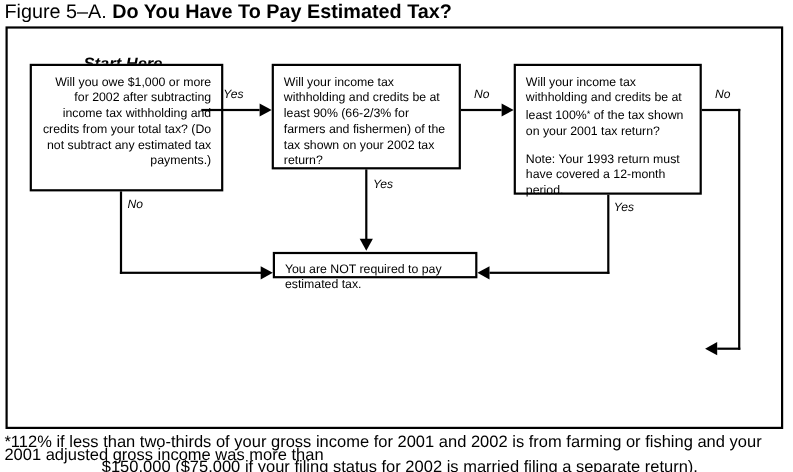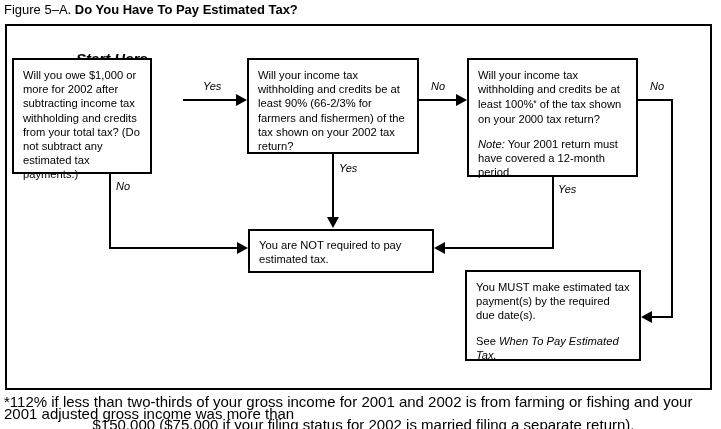--- a/index.html
+++ b/index.html
@@ -22,21 +22,21 @@
     height: 429px;
   }
 
   
   .title-bar {
     position: absolute;
     left: 4px;
     top: 1px;
     width: 640px;
     height: 18px;
-    font-size: 13px;
+    font-size: 18px;
     white-space: nowrap;
     line-height: 18px;
   }
   .title-prefix { font-weight: normal; }
   .title-main { font-weight: bold; }
 
   
   .outer-frame {
     position: absolute;
     left: 5px;
@@ -54,26 +54,26 @@
     box-sizing: border-box;
     background: #fff;
     font-size: 11.2px;
     line-height: 14.2px;
     padding: 8px 9px 6px 9px;
   }
   .node p {
     margin: 0;
   }
   .node p + p { margin-top: 11px; }
-  .ital { font-style: italic; }
-
-  #box-start     { left: 12px;  top: 58px;  width: 140px; height: 116px; }
+  .ital { }
+
+  #box-start     { left: 27px;  top: 58px;  width: 176px; height: 116px; text-align: right; }
   #box-90pct     { left: 247px; top: 58px;  width: 172px; height: 96px;  }
   #box-100pct    { left: 467px; top: 58px;  width: 171px; height: 119px; }
-  #box-not-req   { left: 248px; top: 229px; width: 186px; height: 44px;  padding-top: 7px; }
+  #box-not-req   { left: 248px; top: 229px; width: 186px; height: 24px;  padding-top: 7px; }
   #box-must      { left: 465px; top: 270px; width: 176px; height: 91px;  }
 
   
   .ln {
     position: absolute;
     background: #000;
   }
   .lh { height: 2px; }
   .lv { width: 2px; }
 
@@ -147,32 +147,28 @@
 
   <div class="node" id="box-start">
     <p>Will you owe $1,000 or more for 2002 after subtracting income tax withholding and credits from your total tax? (Do not subtract any estimated tax payments.)</p>
   </div>
 
   <div class="node" id="box-90pct">
     <p>Will your income tax withholding and credits be at least 90% (66-2/3% for farmers and fishermen) of the tax shown on your 2002 tax return?</p>
   </div>
 
   <div class="node" id="box-100pct">
-    <p><span>Will your income tax withholding and credits be at least 100%</span><span class="sup-star">*</span><span> of the tax shown on your 2000 tax return?</span></p>
-    <p><span class="ital">Note:</span><span> Your 2001 return must have covered a 12-month period.</span></p>
+    <p><span>Will your income tax withholding and credits be at least 100%</span><span class="sup-star">*</span><span> of the tax shown on your 2001 tax return?</span></p>
+    <p><span class="ital">Note:</span><span> Your 1993 return must have covered a 12-month period.</span></p>
   </div>
 
   <div class="node" id="box-not-req">
     <p>You are NOT required to pay estimated tax.</p>
   </div>
 
-  <div class="node" id="box-must">
-    <p>You MUST make estimated tax payment(s) by the required due date(s).</p>
-    <p><span>See </span><span class="ital">When To Pay Estimated Tax.</span></p>
-  </div>
 
   <div class="ln lh" style="left:183px; top:99px; width:53px;"></div>
   <div class="arrow arrow-right" style="left:236px; top:94px;"></div>
   <div class="edge-label" style="left:203px; top:80px;">Yes</div>
 
   <div class="ln lh" style="left:419px; top:99px; width:37px;"></div>
   <div class="arrow arrow-right" style="left:456px; top:94px;"></div>
   <div class="edge-label" style="left:431px; top:80px;">No</div>
 
   <div class="ln lv" style="left:109px; top:174px; width:2px; height:75px;"></div>

